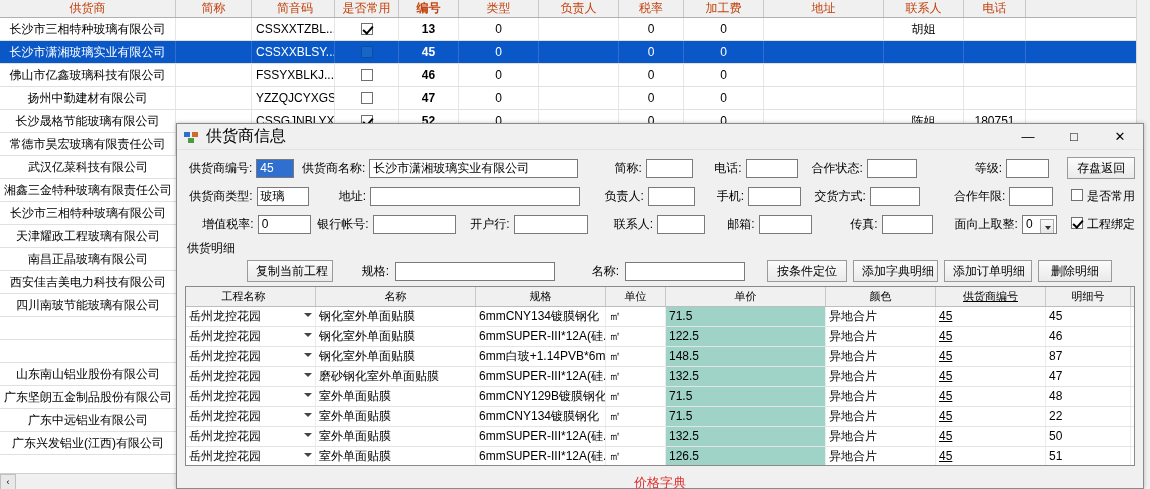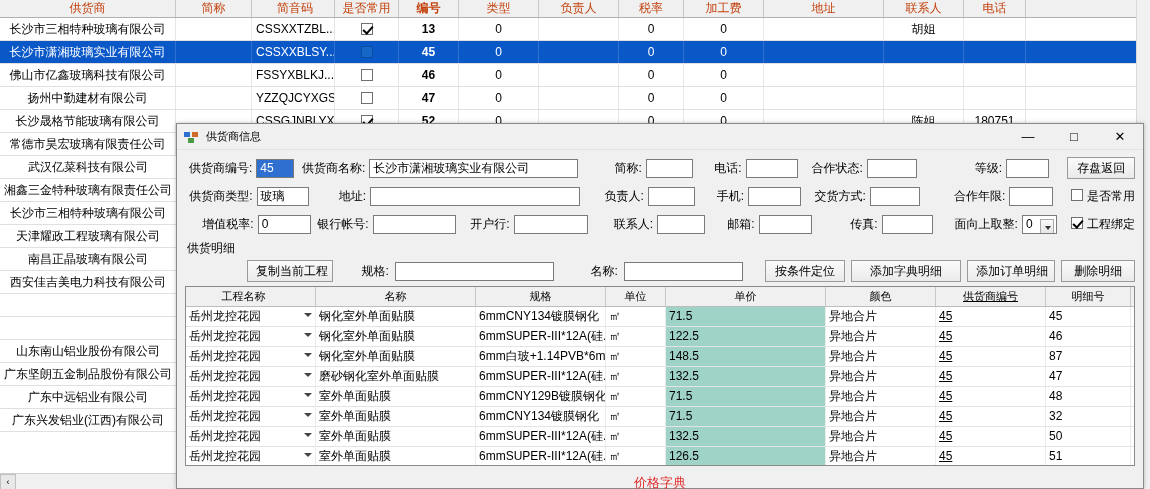--- a/index.html
+++ b/index.html
@@ -67,21 +67,21 @@
     background:#f0f0f0; border:1px solid #8a8a8a;
     box-shadow:0 0 4px rgba(0,0,0,.25);
   }
   .titlebar { height:26px; background:#f0f0f0; display:flex; align-items:center;
               border-bottom:1px solid #e2e2e2; }
   .title-icon { width:16px; height:14px; margin:0 6px 0 7px; position:relative; }
   .title-icon span { position:absolute; background:#2b6fd0; }
   .title-icon .a { left:0; top:2px; width:6px; height:5px; }
   .title-icon .b { left:8px; top:2px; width:6px; height:5px; background:#d06a2b;}
   .title-icon .c { left:4px; top:8px; width:6px; height:5px; background:#4a9a46;}
-  .title-text { font-size:11px;font-family:Liberation Mono, monospace; }
+  .title-text { font-size:16px;font-family:Liberation Mono, monospace; }
   .win-btns { margin-left:auto; display:flex; }
   .win-btns div { width:46px; height:25px; line-height:25px; text-align:center; font-size:13px; }
   .dlg-body { padding:6px 8px 0 8px; }
   .frow { display:flex; align-items:center; height:24px; margin-bottom:4px; }
   .lbl { font-size:12px; text-align:right; white-space:nowrap; }
   .inp {
     height:19px; border:1px solid #7a7a7a; background:#fff; font-size:12px;
     padding:0 3px; line-height:17px; overflow:hidden; white-space:nowrap;
   }
   .inp.sel-text { background:#2f6fd0; color:#fff; }
@@ -241,20 +241,21 @@
     <div class="bc c-tel"></div>
   </div>
 
   <div class="left-list" style="top:156px;">
     <div class="ll-row">武汉亿菜科技有限公司</div>
     <div class="ll-row">湘鑫三金特种玻璃有限责任公司</div>
     <div class="ll-row">长沙市三相特种玻璃有限公司</div>
     <div class="ll-row">天津耀政工程玻璃有限公司</div>
     <div class="ll-row">南昌正晶玻璃有限公司</div>
     <div class="ll-row">西安佳吉美电力科技有限公司</div>
+    <div class="ll-row">四川南玻节能玻璃有限公司</div>
     <div class="ll-row"></div>
     <div class="ll-row"></div>
     <div class="ll-row">山东南山铝业股份有限公司</div>
     <div class="ll-row">广东坚朗五金制品股份有限公司</div>
     <div class="ll-row">广东中远铝业有限公司</div>
     <div class="ll-row">广东兴发铝业(江西)有限公司</div>
 
   </div>
 
   <div class="hscroll">
@@ -342,21 +343,21 @@
 
     <div class="sec-title">供货明细</div>
 
     <div class="toolrow">
       <div class="btn" style="margin-left:62px;width:86px">复制当前工程</div>
       <div class="lbl" style="width:36px;margin-left:14px">规格:</div>
       <div class="inp" style="width:160px"></div>
       <div class="lbl" style="width:38px;margin-left:20px">名称:</div>
       <div class="inp" style="width:120px"></div>
       <div class="btn" style="margin-left:16px;width:80px">按条件定位</div>
-      <div class="btn" style="width:111px">添加字典明细</div>
+      <div class="btn" style="width:85px">添加字典明细</div>
       <div class="btn" style="width:88px">添加订单明细</div>
       <div class="btn" style="width:74px">删除明细</div>
     </div>
 
     <div class="grid">
       <div class="g-head">
         <div class="w-proj">工程名称</div>
         <div class="w-name">名称</div>
         <div class="w-spec">规格</div>
         <div class="w-unit">单位</div>
@@ -422,21 +423,21 @@
       </div>
 
       <div class="g-row">
         <div class="w-proj"><span>岳州龙控花园</span><span class="caret"></span></div>
         <div class="w-name">室外单面贴膜</div>
         <div class="w-spec">6mmCNY134镀膜钢化</div>
         <div class="w-unit">㎡</div>
         <div class="w-price price-cell">71.5</div>
         <div class="w-color">异地合片</div>
         <div class="w-sup">45</div>
-        <div class="w-det">32</div>
+        <div class="w-det">22</div>
       </div>
 
       <div class="g-row">
         <div class="w-proj"><span>岳州龙控花园</span><span class="caret"></span></div>
         <div class="w-name">室外单面贴膜</div>
         <div class="w-spec">6mmSUPER-III*12A(硅...</div>
         <div class="w-unit">㎡</div>
         <div class="w-price price-cell">132.5</div>
         <div class="w-color">异地合片</div>
         <div class="w-sup">45</div>

